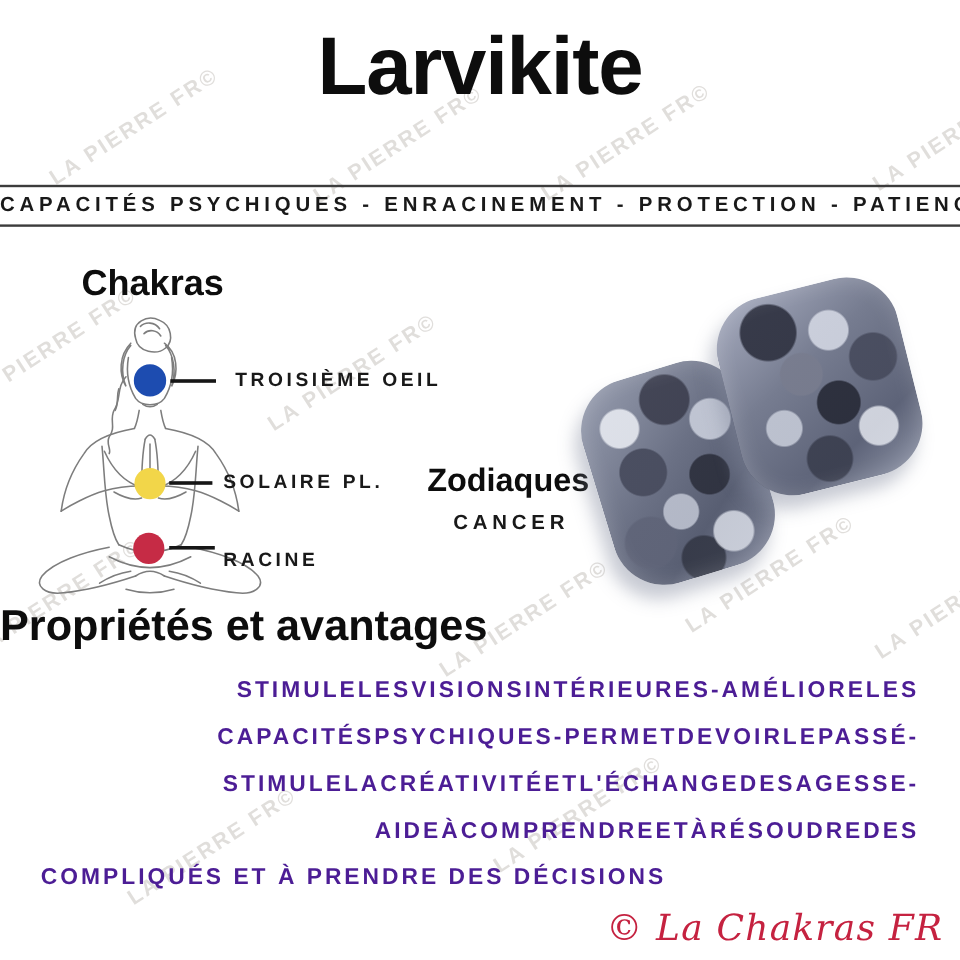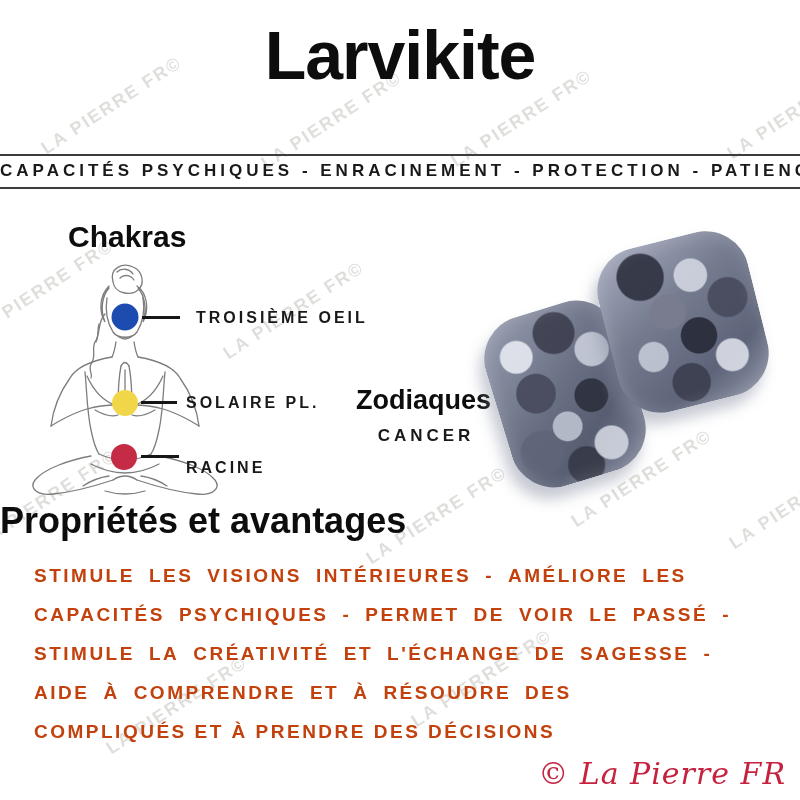--- a/index.html
+++ b/index.html
@@ -161,28 +161,27 @@
 
   .properties-body {
     position: absolute;
     top: 556px; left: 0; right: 0;
     padding: 0 34px;
   }
   .body-line {
     font-size: 19px;
     font-weight: 700;
     letter-spacing: 2.5px;
-    color: #c2410c;
+    color: #4c1d95;
     line-height: 39px;
     text-align: justify;
     text-align-last: justify;
     white-space: nowrap;
     display: flex;
-    justify-content: flex-start;
-    gap: 14px;
+    justify-content: flex-end;
   }
   .body-line.last {
     text-align-last: left;
     display: block;
   }
 
   .signature {
     position: absolute;
     right: 14px; top: 756px;
     font-family: "DejaVu Serif", serif;
@@ -328,15 +327,15 @@
         <span>À</span>
         <span>COMPRENDRE</span>
         <span>ET</span>
         <span>À</span>
         <span>RÉSOUDRE</span>
         <span>DES</span>
       </div>
     <div class="body-line last">COMPLIQUÉS ET À PRENDRE DES DÉCISIONS</div>
   </div>
 
-  <div class="signature">© La Pierre FR</div>
+  <div class="signature">© La Chakras FR</div>
 
 </div>
 
 </body></html>

